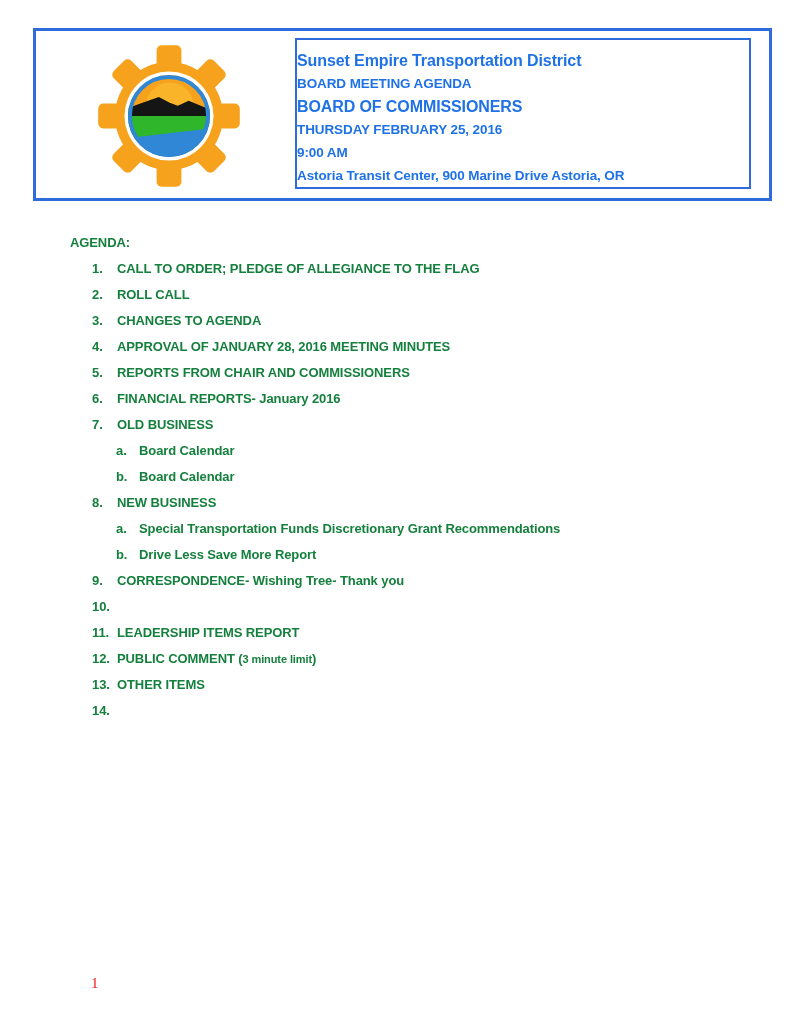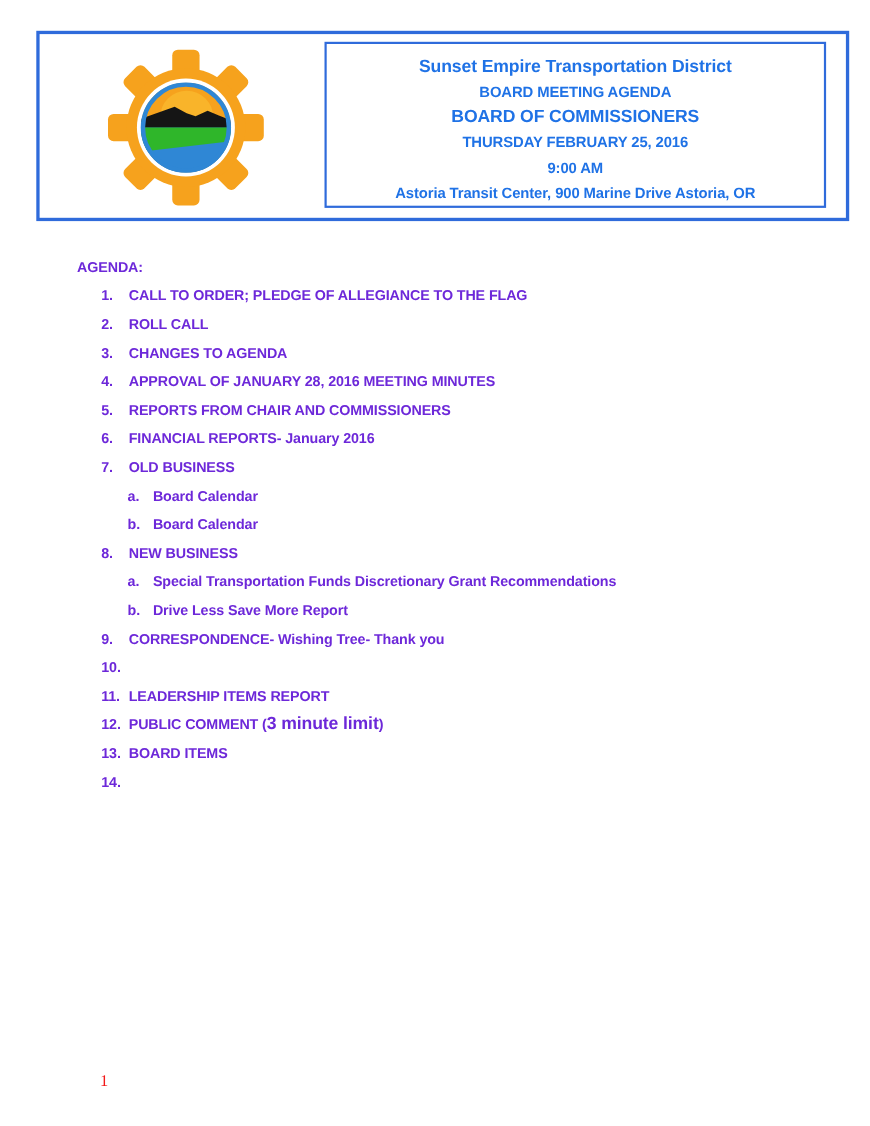--- a/index.html
+++ b/index.html
@@ -25,43 +25,42 @@
     left: 58px; top: 12px;
     width: 150px; height: 146px;
   }
   .header-inner {
     position: absolute;
     left: 259px; top: 7px;
     width: 456px; height: 151px;
     border: 2px solid #2f6bdb;
     box-sizing: border-box;
     padding-top: 9px;
-    text-align: center;
     color: #1f72e6;
     font-weight: 700;
   }
   .header-inner .hline { line-height: 23px; font-size: 13.5px; letter-spacing: -0.1px; }
   .header-inner .hline.big { font-size: 16px; }
 
   
   .agenda-block {
     position: absolute;
     left: 70px; top: 230px;
     width: 660px;
-    color: #6d28d9;
+    color: #15803d;
     font-weight: 700;
     font-size: 13px;
     letter-spacing: -0.1px;
   }
   .agenda-label { line-height: 26px; }
   .row { display: flex; line-height: 26px; padding-left: 22px; }
   .row .num { width: 25px; flex: none; }
   .row.sub { padding-left: 46px; }
   .row.sub .num { width: 23px; }
-  .txt .small { font-size: 16px; }
+  .txt .small { font-size: 11px; }
 
   
   .page-number {
     position: absolute;
     left: 91px; top: 974px;
     font-family: "Liberation Serif", serif;
     color: #f21818;
     font-size: 15px;
     line-height: 18px;
   }
@@ -179,21 +178,21 @@
       <span class="txt">LEADERSHIP ITEMS REPORT</span>
     </div>
 
     <div class="row">
       <span class="num">12.</span>
       <span class="txt"><span>PUBLIC COMMENT (</span><span class="small">3 minute limit</span><span>)</span></span>
     </div>
 
     <div class="row">
       <span class="num">13.</span>
-      <span class="txt">BOARD ITEMS</span>
+      <span class="txt">OTHER ITEMS</span>
     </div>
     <div class="row">
       <span class="num">14.</span>
     </div>
   </div>
 
   <div class="page-number">1</div>
 
 </div>
 

